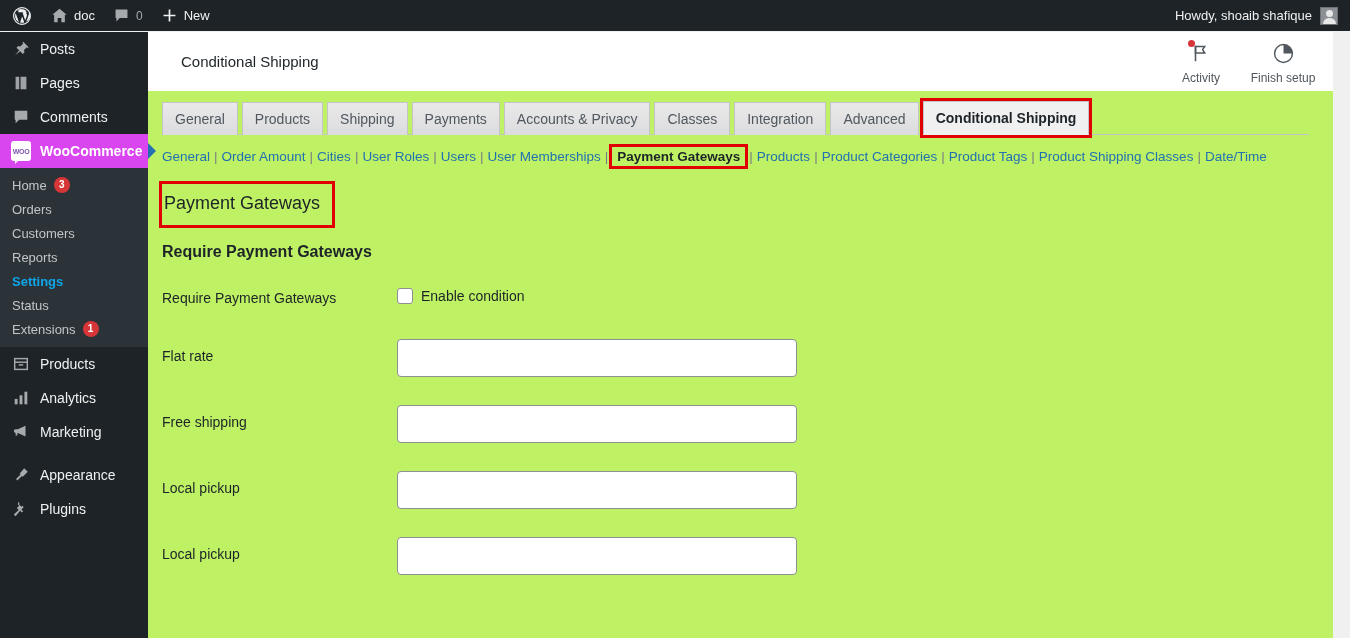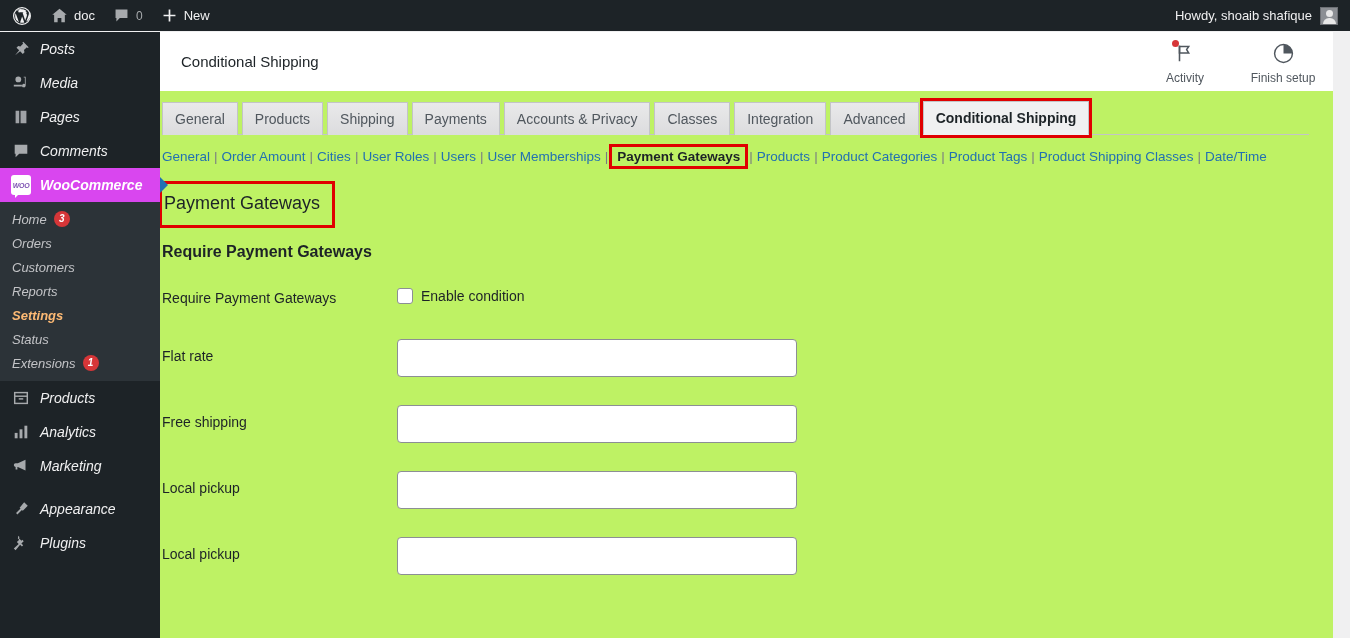--- a/index.html
+++ b/index.html
@@ -40,24 +40,23 @@
   }
   .ab-avatar::after {
     content: ""; position: absolute; left: 2px; top: 10px;
     width: 13px; height: 9px; border-radius: 6px 6px 0 0; background: #e8e8e8;
   }
   .icon-svg { display: block; }
 
   
   .sidebar {
     position: absolute; top: 32px; left: 0;
-    width: 160px; height: 606px;
+    width: 148px; height: 606px;
     background: #1d2327;
     z-index: 20;
-    font-style: italic;
   }
   .menu-item {
     display: flex; align-items: center;
     height: 34px; padding: 0 0 0 11px;
     color: #f0f0f1; font-size: 14px; cursor: pointer;
     position: relative;
   }
   .menu-item .mi-icon {
     width: 20px; height: 20px; margin-right: 9px;
     display: flex; align-items: center; justify-content: center;
@@ -83,21 +82,21 @@
     content: ""; position: absolute; left: 4px; bottom: -3px;
     border-style: solid; border-width: 4px 4px 0 0;
     border-color: #fff transparent transparent transparent;
   }
   .submenu { background: #2c3338; padding: 5px 0 6px; }
   .submenu-item {
     display: flex; align-items: center;
     padding: 4px 0 4px 12px; min-height: 24px;
     color: #c3c4c7; font-size: 13px; cursor: pointer;
   }
-  .submenu-item.current { color: #fdba74; font-weight: 700; align-items: flex-end; }
+  .submenu-item.current { color: #0ea5e9; font-weight: 700; align-items: flex-end; }
   .sm-badge {
     margin-left: 7px;
     background: #d63638; color: #fff;
     font-size: 10px; font-weight: 600; line-height: 16px;
     min-width: 16px; height: 16px; padding: 0 5px;
     border-radius: 9px; text-align: center;
   }
   .menu-sep { height: 9px; }
 
   
@@ -108,21 +107,21 @@
     overflow: hidden;
   }
   .page-head {
     background: #fff; height: 59px;
     display: flex; align-items: center;
     padding-left: 38px; position: relative;
   }
   .page-title { font-size: 15px; color: #1d2327; }
   .head-right {
     position: absolute; right: 14px; top: 0; height: 59px;
-    display: flex; align-items: flex-start; gap: 26px; padding-top: 9px;
+    display: flex; align-items: flex-start; gap: 10px; padding-top: 9px;
   }
   .head-btn {
     display: flex; flex-direction: column; align-items: center;
     color: #50575e; font-size: 12px; cursor: pointer; width: 72px;
   }
   .head-btn .hb-icon { height: 24px; display: flex; align-items: center; position: relative; }
   .head-btn .hb-label { margin-top: 6px; }
   .flag-dot {
     position: absolute; top: -1px; right: 17px;
     width: 7px; height: 7px; border-radius: 50%; background: #d63638;
@@ -244,29 +243,20 @@
 
   <div class="menu-item">
     <span class="mi-icon">
       <svg class="icon-svg" width="18" height="18" viewBox="0 0 20 20" fill="currentColor">
         <path d="M12.5 2l-1 1 1 1-3.2 3.2-2.4-.6L5 8.5l3 3-4.5 5.5 5.5-4.5 3 3 1.9-1.9-.6-2.4L16.5 8l1 1 1-1z"></path>
       </svg>
     </span>
     <span>Posts</span>
   </div>
 
-  <div class="menu-item">
-    <span class="mi-icon">
-      <svg class="icon-svg" width="18" height="18" viewBox="0 0 20 20" fill="currentColor">
-        <circle cx="7" cy="6" r="3.2"></circle>
-          <path d="M2 12h9v2H2zM13 4h1.3v7.2a2 2 0 10.9 1.7V3H13z"></path>
-      </svg>
-    </span>
-    <span>Media</span>
-  </div>
 
   <div class="menu-item">
     <span class="mi-icon">
       <svg class="icon-svg" width="18" height="18" viewBox="0 0 20 20" fill="currentColor">
         <path d="M4 3h4v14H4zM9.5 3H16v14H9.5z" opacity=".95"></path>
       </svg>
     </span>
     <span>Pages</span>
   </div>
 

